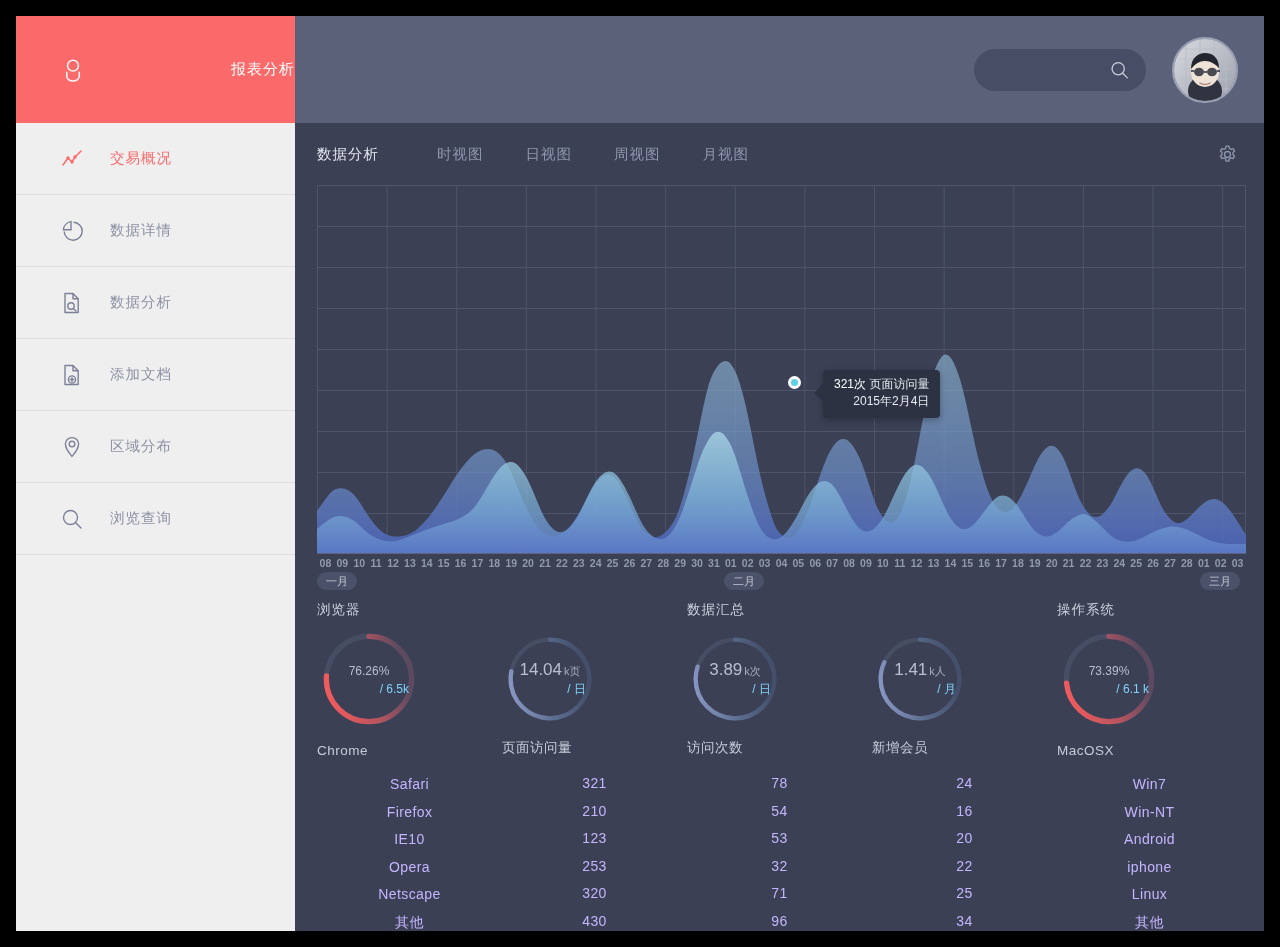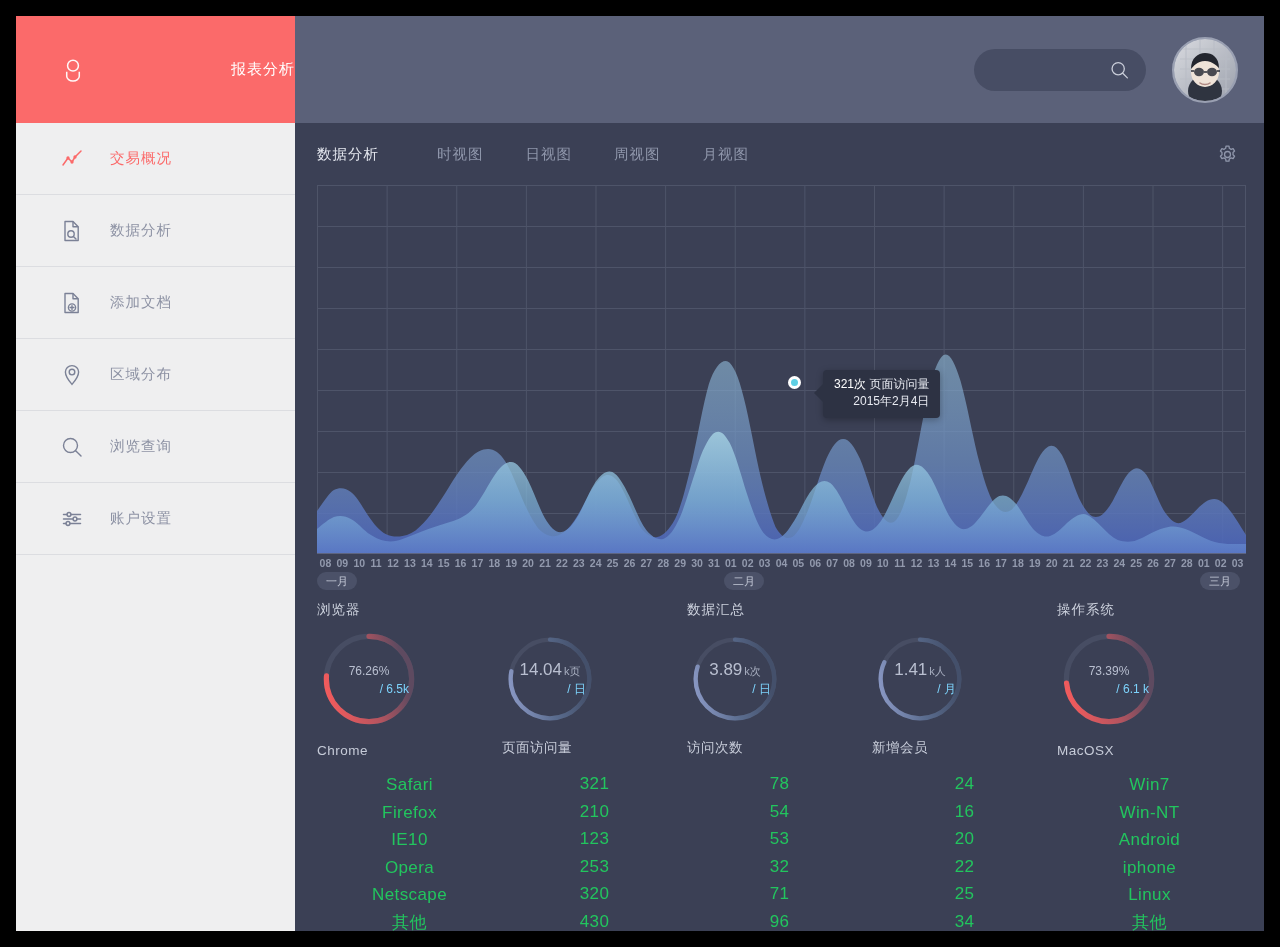--- a/index.html
+++ b/index.html
@@ -126,21 +126,21 @@
   .gval{
     position:absolute;inset:0;display:flex;flex-direction:column;
     align-items:center;justify-content:center;pointer-events:none;
   }
   .gval .v1{color:#b9bfd0;font-size:17px;line-height:20px;white-space:nowrap;}
   .gval .v1 .unit{font-size:11px;color:#a7adbf;margin-left:2px;}
   .gval .v2{color:#7dd3fc;font-size:12px;line-height:17px;align-self:flex-end;margin-right:12px;}
   .gval.pct .v1{font-size:12px;}
   .panel-name{margin-top:12px;font-size:13.5px;color:#c6cbd8;letter-spacing:.5px;}
   .rows{margin-top:13px;display:flex;flex-direction:column;align-items:center;}
-  .rows .r{font-size:17px;color:#22c55e;line-height:27.5px;letter-spacing:.4px;}
+  .rows .r{font-size:14px;color:#c4b5fd;line-height:27.5px;letter-spacing:.4px;}
 </style>
 </head>
 <body>
 
 <div class="app">
 
   <div class="sidebar">
 
     <div class="sidebar-head">
       <span class="ic">
@@ -157,20 +157,29 @@
         <svg viewBox="0 0 24 24" fill="none" stroke="currentColor" stroke-width="1.5" stroke-linecap="round" stroke-linejoin="round">
           <path d="M3 18l5-7 4 4 3-5 6-6"></path>
           <circle cx="8" cy="11" r=".9" fill="currentColor"></circle>
           <circle cx="12" cy="15" r=".9" fill="currentColor"></circle>
           <circle cx="15" cy="10" r=".9" fill="currentColor"></circle>
         </svg>
       </span>
       <span class="lbl">交易概况</span>
     </div>
 
+    <div class="side-item">
+      <span class="ic">
+        <svg viewBox="0 0 24 24" fill="none" stroke="currentColor" stroke-width="1.4">
+          <path d="M13.5 3.2a9 9 0 1 1-9.3 9.3"></path>
+          <path d="M11 2.6a9 9 0 0 0-7.6 8.2h7.6z"></path>
+        </svg>
+      </span>
+      <span class="lbl">数据详情</span>
+    </div>
 
     <div class="side-item">
       <span class="ic">
         <svg viewBox="0 0 24 24" fill="none" stroke="currentColor" stroke-width="1.4" stroke-linejoin="round">
           <path d="M5 2.5h8l5.2 5.2V21.5H5z"></path>
           <path d="M13 2.5v5.2h5.2"></path>
           <circle cx="11" cy="15" r="3.2"></circle>
           <path d="M13.4 17.4L16 20" stroke-linecap="round"></path>
         </svg>
       </span>
@@ -203,31 +212,20 @@
       <span class="ic">
         <svg viewBox="0 0 24 24" fill="none" stroke="currentColor" stroke-width="1.4" stroke-linecap="round">
           <circle cx="10.5" cy="10.5" r="7"></circle>
           <path d="M15.7 15.7L21 21"></path>
         </svg>
       </span>
       <span class="lbl">浏览查询</span>
     </div>
 
 
-    <div class="side-item">
-      <span class="ic">
-        <svg viewBox="0 0 24 24" fill="none" stroke="currentColor" stroke-width="1.5" stroke-linecap="round">
-          <path d="M3.5 7.5h17M3.5 12h17M3.5 16.5h17"></path>
-          <circle cx="9" cy="7.5" r="1.9" fill="#efeff0"></circle>
-          <circle cx="15" cy="12" r="1.9" fill="#efeff0"></circle>
-          <circle cx="8" cy="16.5" r="1.9" fill="#efeff0"></circle>
-        </svg>
-      </span>
-      <span class="lbl">账户设置</span>
-    </div>
 
     <div class="side-filler"></div>
   </div>
 
   <div class="main">
 
     <div class="topbar">
       <div class="search">
         <input type="text" value="" placeholder="" style="">
         <span class="mag">

